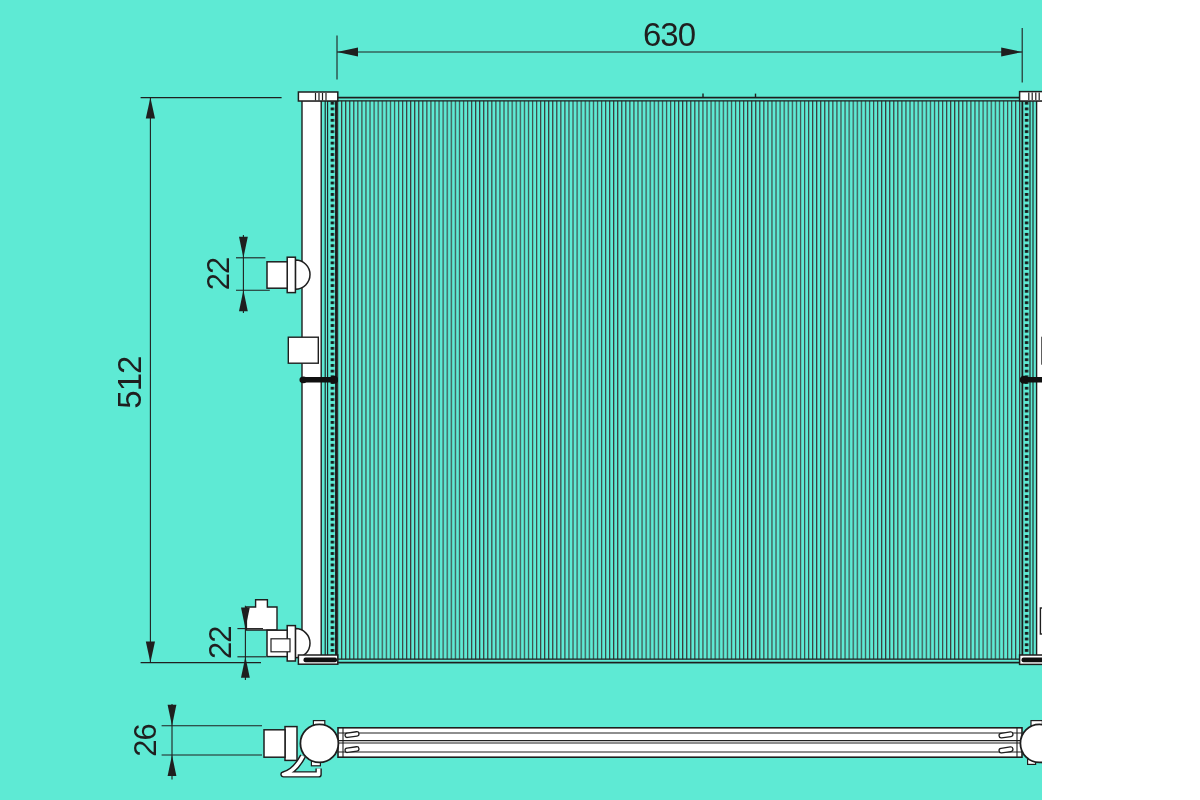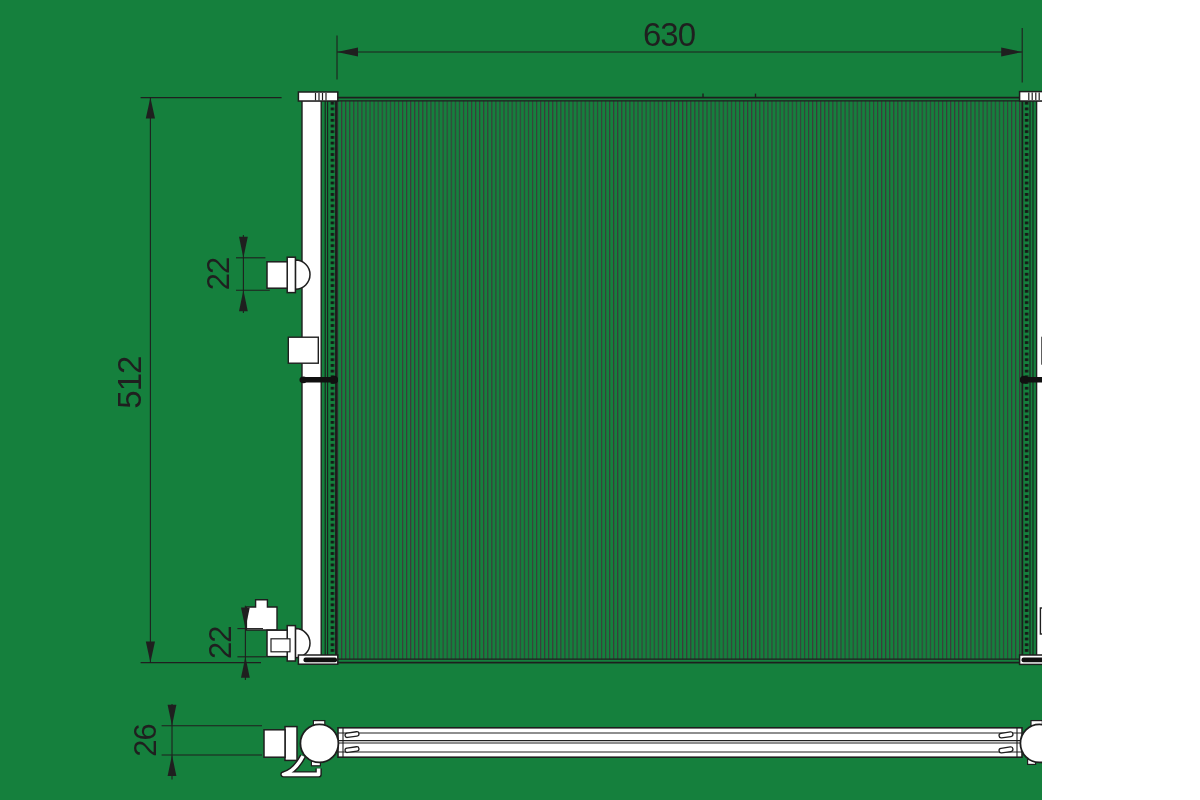--- a/index.html
+++ b/index.html
@@ -5,21 +5,21 @@
   html, body {
     margin: 0;
     padding: 0;
     background: #ffffff;
     font-family: "Liberation Sans", sans-serif;
   }
   .canvas {
     position: relative;
     width: 1042px;
     height: 800px;
-    background: #15803d;
+    background: #5eead4;
     overflow: hidden;
   }
   svg { position: absolute; top: 0; left: 0; }
   .dim-text {
     font-family: "Liberation Sans", sans-serif;
     font-size: 33px;
     letter-spacing: -1px;
     fill: #1f1f1f;
   }
   .dim-text-sm {

